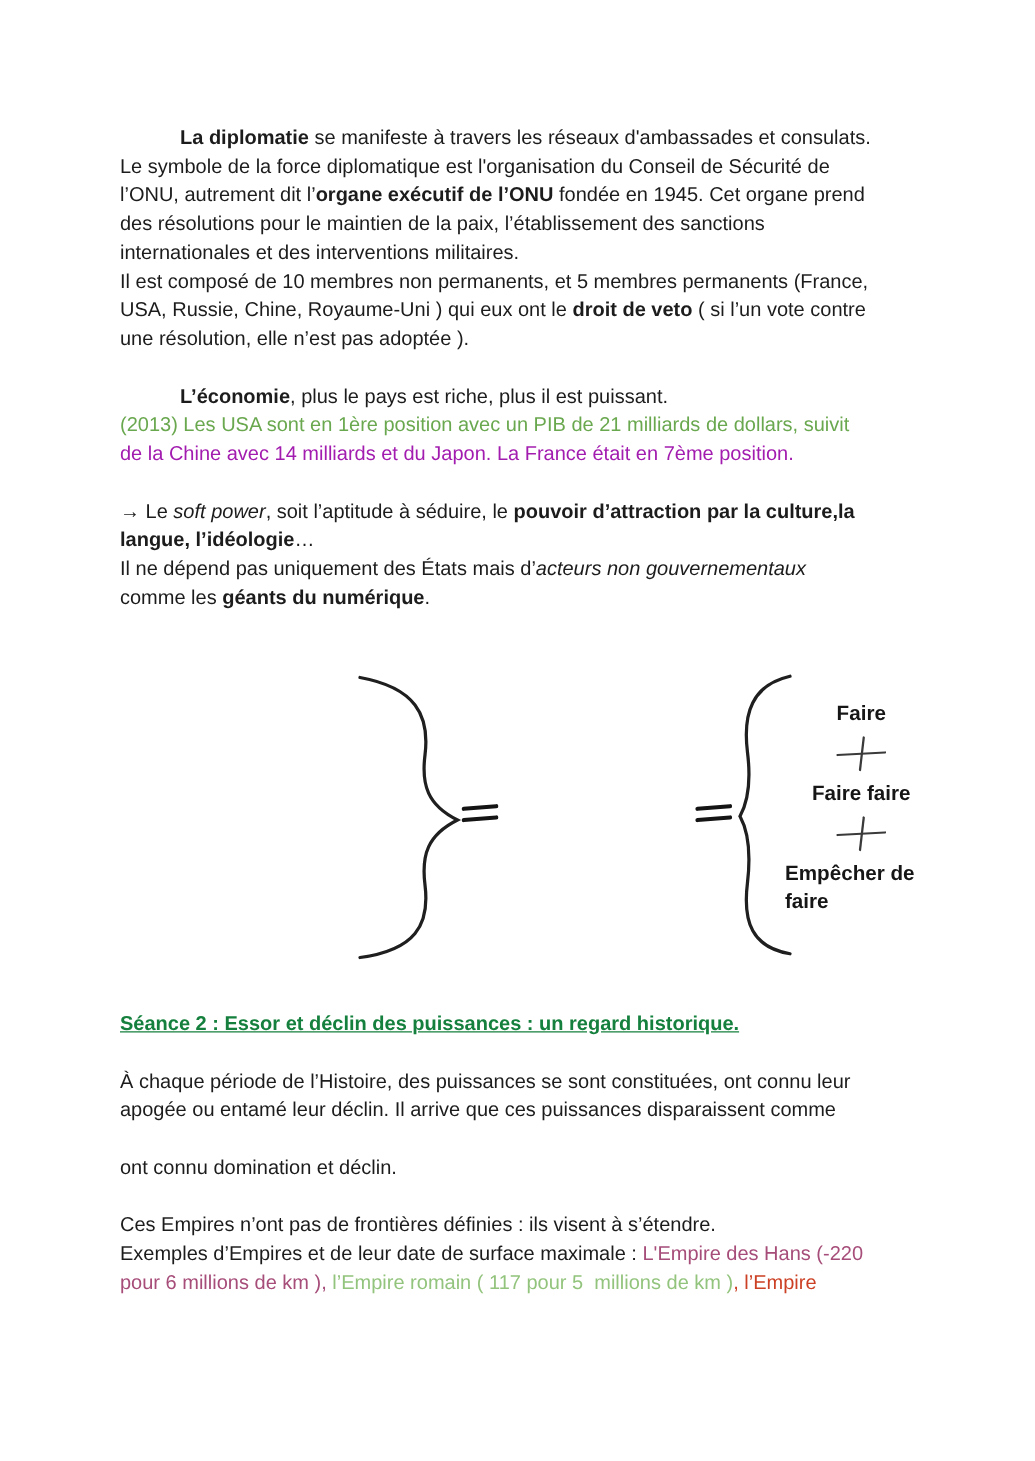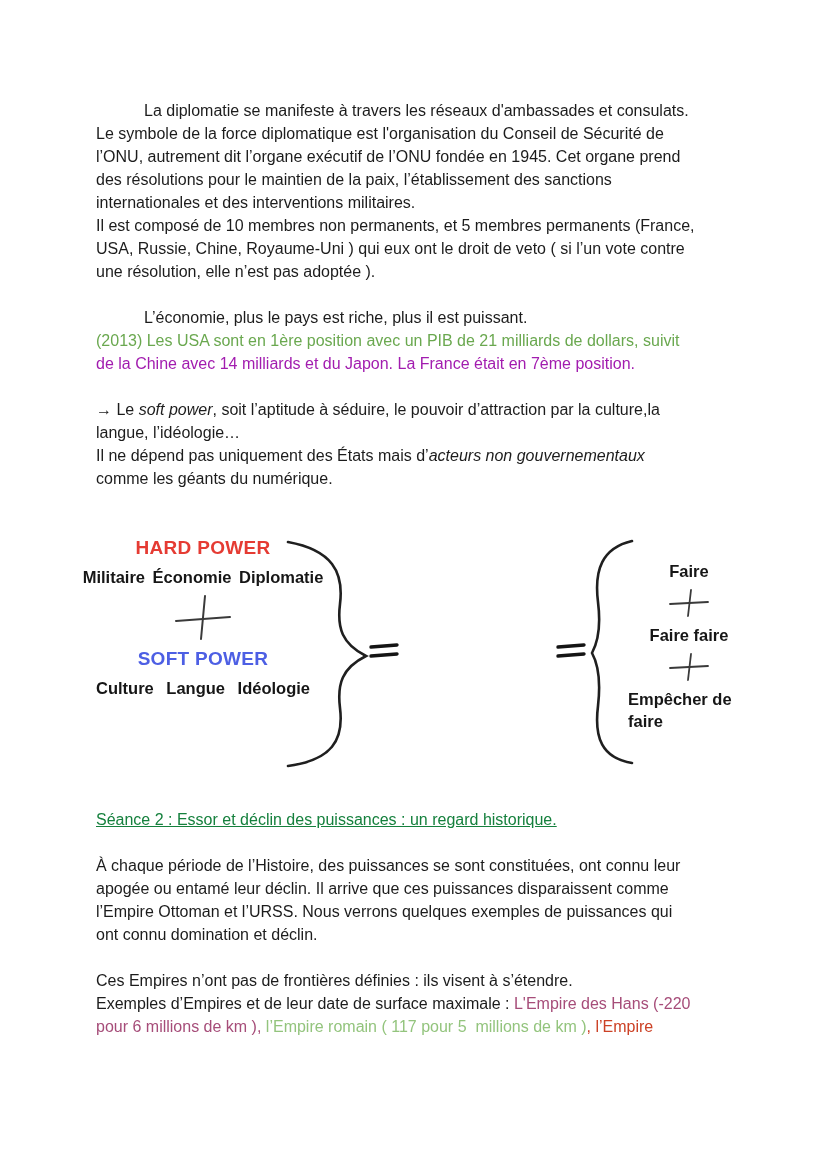--- a/index.html
+++ b/index.html
@@ -7,21 +7,21 @@
     width:828px;height:1169px;overflow:hidden;background:#ffffff;
     font-family:"Liberation Sans",sans-serif;color:var(--text,#1c1c1c);
     position:relative;
   }
   .content{
     position:absolute;left:96px;top:99px;width:656px;
     font-size:16px;line-height:23px;
   }
   .para{margin:0 0 23px 0;white-space:pre-wrap;}
   .indent{text-indent:48px;}
-  .b{font-weight:normal;text-align:center;}
+  .b{font-weight:bold;text-align:center;}
   .i{font-style:italic;}
   .u{text-decoration:underline;}
   
   .diagram{
     position:relative;width:676px;height:252px;
     margin:46px 0 20px -24px;
   }
   .d-left{position:absolute;left:0;top:22;width:262px;text-align:center;}
   .d-title{font-size:19px;font-weight:bold;letter-spacing:.3px;line-height:24px;}
   .d-title.hard{color:var(--hard_power_red,#e53b33);}
@@ -53,30 +53,20 @@
 <div class="content">
 
   <p class="para indent"><span class="b">La diplomatie</span><span> se manifeste à travers les réseaux d'ambassades et consulats.</span><br><span>Le symbole de la force diplomatique est l'organisation du Conseil de Sécurité de</span><br><span>l’ONU, autrement dit l’</span><span class="b">organe exécutif de l’ONU</span><span> fondée en 1945. Cet organe prend</span><br><span>des résolutions pour le maintien de la paix, l’établissement des sanctions</span><br><span>internationales et des interventions militaires.</span><br><span>Il est composé de 10 membres non permanents, et 5 membres permanents (France,</span><br><span>USA, Russie, Chine, Royaume-Uni ) qui eux ont le </span><span class="b">droit de veto</span><span> ( si l’un vote contre</span><br><span>une résolution, elle n’est pas adoptée ).</span></p>
 
   <p class="para indent"><span class="b">L’économie</span><span>, plus le pays est riche, plus il est puissant.</span><br><span style="color: rgb(106, 168, 79);">(2013) Les USA sont en 1ère position avec un PIB de 21 milliards de dollars, suivit</span><br><span style="color: #a21caf;">de la Chine avec 14 milliards et du Japon. La France était en 7ème position.</span></p>
 
   <p class="para"><span>→ Le </span><span class="i">soft power</span><span>, soit l’aptitude à séduire, le </span><span class="b">pouvoir d’attraction par la culture,la</span><br><span class="b">langue, l’idéologie</span><span>…</span><br><span>Il ne dépend pas uniquement des États mais d’</span><span class="i">acteurs non gouvernementaux</span><br><span>comme les </span><span class="b">géants du numérique</span><span>.</span></p>
 
   <div class="diagram">
 
-    <div class="d-left">
-      <div class="d-title hard">HARD POWER</div>
-      <div class="d-items">Militaire Économie Diplomatie</div>
-      <svg class="plus-lg" width="58" height="48" viewBox="0 0 58 48">
-        <path d="M 2,28 L 56,24" stroke="#3a3a3a" stroke-width="2" fill="none" stroke-linecap="round"></path>
-        <path d="M 31,3 L 27,46" stroke="#3a3a3a" stroke-width="2" fill="none" stroke-linecap="round"></path>
-      </svg>
-      <div class="d-title soft">SOFT POWER</div>
-      <div class="d-items sp">Culture Langue Idéologie</div>
-    </div>
 
     <svg class="brace-l" width="86" height="232" viewBox="0 0 86 232">
       <path d="M 4,4 C 48,12 60,34 56,66 C 53,90 58,106 82,118 C 58,130 53,146 56,170 C 60,202 48,222 4,228" stroke="#1f1f1f" stroke-width="2.6" fill="none" stroke-linecap="round"></path>
     </svg>
 
     <svg class="eq1" width="30" height="22" viewBox="0 0 30 22">
       <path d="M 2,7 L 28,5" stroke="#141414" stroke-width="3.4" fill="none" stroke-linecap="round"></path>
       <path d="M 2,16 L 28,14" stroke="#141414" stroke-width="3.4" fill="none" stroke-linecap="round"></path>
     </svg>
 
@@ -101,18 +91,18 @@
         <path d="M 2,16 L 40,14" stroke="#3a3a3a" stroke-width="1.8" fill="none" stroke-linecap="round"></path>
         <path d="M 23,2 L 20,28" stroke="#3a3a3a" stroke-width="1.8" fill="none" stroke-linecap="round"></path>
       </svg>
       <div>Empêcher de faire</div>
     </div>
 
   </div>
 
   <p class="para"><span class="b u" style="color: #15803d;">Séance 2 : Essor et déclin des puissances : un regard historique.</span></p>
 
-  <p class="para"><span>À chaque période de l’Histoire, des puissances se sont constituées, ont connu leur</span><br><span>apogée ou entamé leur déclin. Il arrive que ces puissances disparaissent comme</span><br><span>l’Empire Ottoman et l’URSS. Nous verrons quelques exemples de puissances qui</span><br><span>ont connu domination et déclin.</span></p>
+  <p class="para"><span>À chaque période de l’Histoire, des puissances se sont constituées, ont connu leur</span><br><span>apogée ou entamé leur déclin. Il arrive que ces puissances disparaissent comme</span><br><br><span>ont connu domination et déclin.</span></p>
 
 
   <p class="para"><span>Ces Empires n’ont pas de frontières définies : ils visent à s’étendre.</span><br><span>Exemples d’Empires et de leur date de surface maximale : </span><span style="color: rgb(166, 77, 121);">L'Empire des Hans (-220</span><br><span style="color: rgb(166, 77, 121);">pour 6 millions de km ),</span><span> </span><span style="color: rgb(147, 196, 125);">l’Empire romain ( 117 pour 5  millions de km )</span><span style="color: rgb(204, 65, 37);">, </span><span style="color: rgb(204, 65, 37);">l’Empire</span></p>
 
 </div>
 
 </body></html>

